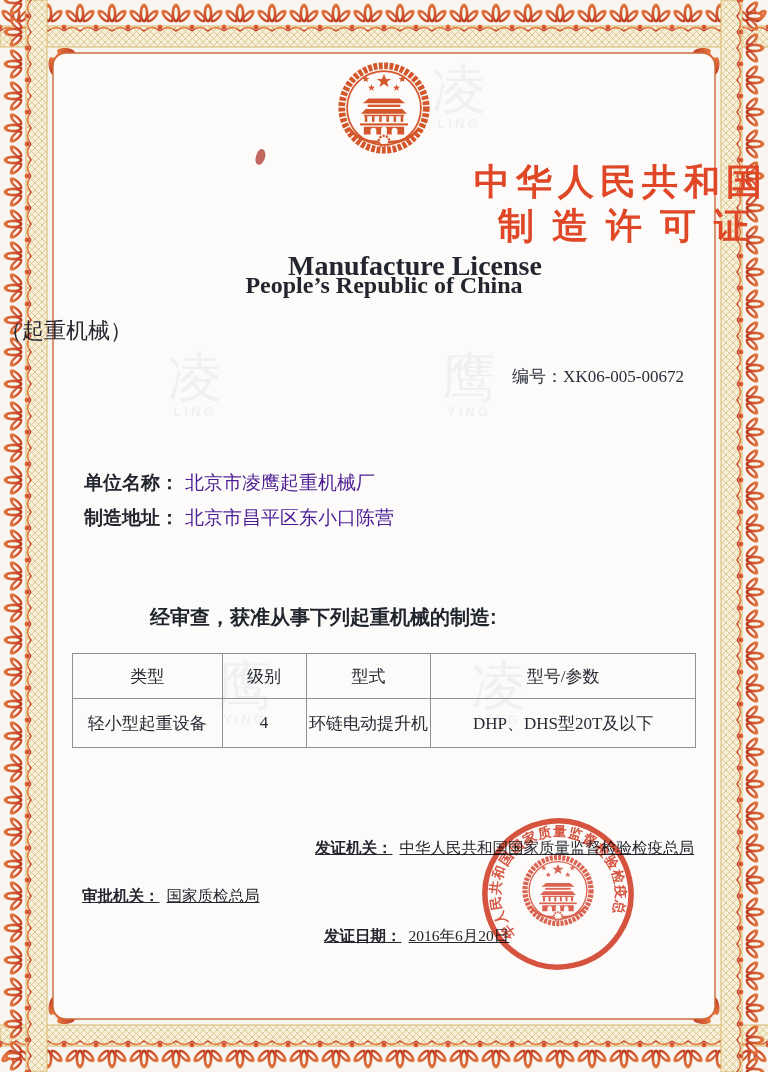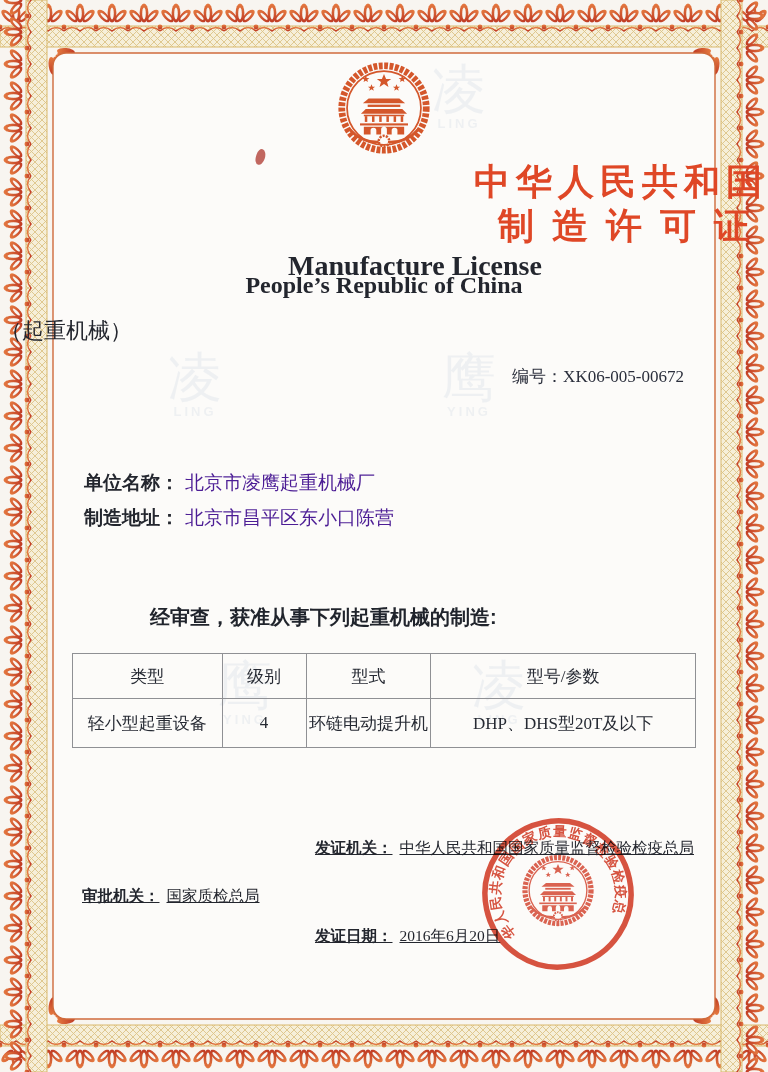--- a/index.html
+++ b/index.html
@@ -41,21 +41,21 @@
   .scope{position:absolute;left:72px;top:653px;width:624px;border-collapse:collapse;
          font-family:"Liberation Serif","DejaVu Serif",serif;color:#262a33;}
   .scope th,.scope td{border:1px solid #8f9094;text-align:center;font-size:17px;font-weight:normal;}
   .scope th{height:42px;}
   .scope td{height:46px;}
   
   .f-line{position:absolute;font-size:15.5px;color:#23262e;display:flex;gap:7px;white-space:nowrap;text-decoration:underline;}
   .fl-lab{font-weight:bold;}
   .fl-val{font-family:"Liberation Serif","DejaVu Serif",serif;}
   .fa{left:82px;top:886px;}  .fb{left:315px;top:838px;}
-  .fc{left:82px;top:926px;}  .fd{left:315px;top:926px;}
+  .fc{left:82px;top:926px;}  .fd{left:324px;top:926px;}
   
   .seal{position:absolute;left:476px;top:812px;width:164px;height:164px;z-index:5;
         mix-blend-mode:multiply;opacity:.92;}
   .seal-text{font-size:13.5px;font-weight:bold;fill:#d64530;letter-spacing:1px;
              font-family:"Liberation Sans","DejaVu Sans",sans-serif;}
   
   .ink-mark{position:absolute;left:256px;top:149px;width:9px;height:16px;background:#a8281f;
             opacity:.7;border-radius:45% 55% 50% 50%;transform:rotate(18deg);z-index:3;}
   .defs-svg{position:absolute;width:0;height:0;}
 </style>

